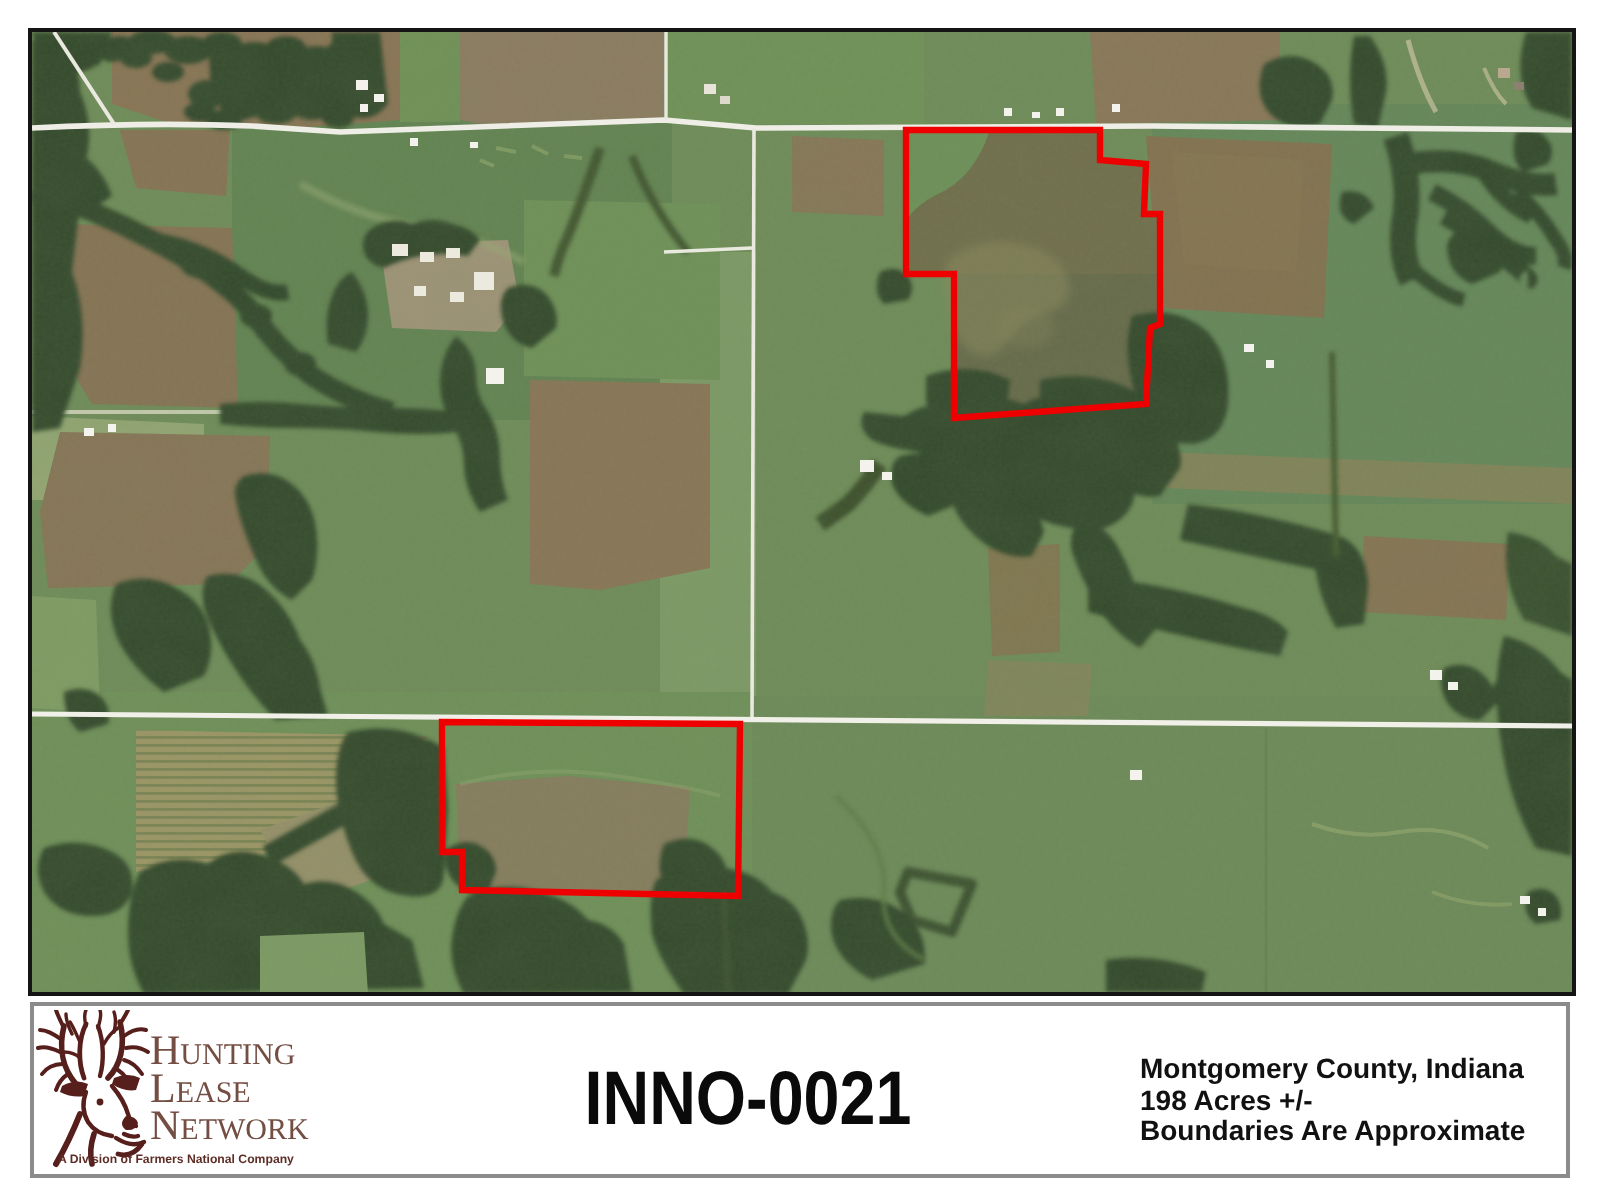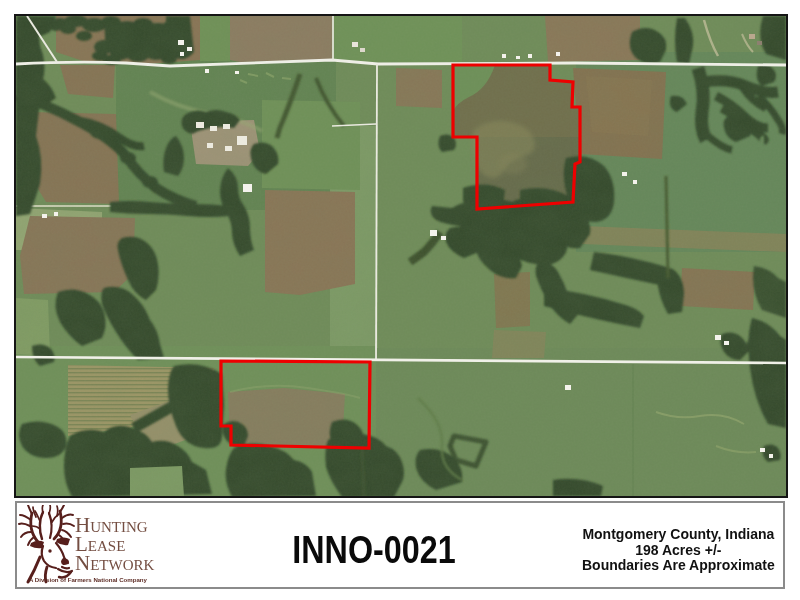--- a/index.html
+++ b/index.html
@@ -1,17 +1,17 @@
 <!DOCTYPE html>
 <html><head>
 <meta charset="utf-8">
 <style>
   html,body{margin:0;padding:0;background:#ffffff;width:800px;height:600px;overflow:hidden;}
   body{font-family:"Liberation Sans", sans-serif;position:relative;}
-  .abs{position:absolute;text-align:center;}
+  .abs{position:absolute;}
 </style>
 </head>
 <body>
 
 <div class="abs" style="left:14px;top:14px;width:770px;height:480px;border:2px solid #151515;background:#7a9462;">
 <svg width="770" height="480" viewBox="0 0 770 480" style="display:block">
       <defs>
 <filter id="soft" x="-30%" y="-30%" width="160%" height="160%">
           <feGaussianBlur stdDeviation="1.1"></feGaussianBlur>
         </filter>
@@ -316,21 +316,21 @@
 
 <polygon points="205,345 354,346 353,432 215,429 215,410 205,410" fill="none" stroke="#ee0000" stroke-width="3.2" stroke-linejoin="miter"></polygon>
 </svg>
 </div>
 
 <div class="abs" style="left:15px;top:501px;width:766px;height:84px;border:2px solid #8b8b8b;background:#ffffff;">
 </div>
 
 <div class="abs" style="left:194px;top:529px;width:360px;text-align:center;font-size:38px;font-weight:bold;color:#0a0a0a;transform:scaleX(0.85);">INNO-0021</div>
 
-<div class="abs" style="left:582px;top:527px;font-size:14px;font-weight:bold;color:#111;line-height:15.6px;white-space:nowrap;">Montgomery County, Indiana<br>198 Acres +/-<br>Boundaries Are Approximate</div>
+<div class="abs" style="left:570px;top:527px;font-size:14px;font-weight:bold;color:#111;line-height:15.6px;white-space:nowrap;">Montgomery County, Indiana<br>198 Acres +/-<br>Boundaries Are Approximate</div>
 
 <div class="abs" style="left:18px;top:505px;width:220px;height:80px;">
 <svg width="220" height="80" viewBox="0 0 220 80" style="display:block">
 
 <g stroke="#571f1c" fill="none" stroke-linecap="round">
 <path d="M20,37 C14,30 11,20 14,8" stroke-width="2.8"></path>
 <path d="M14,9 C12,5 11,3 10,0" stroke-width="2.0"></path>
 <path d="M13,15 C9,12 5,10 2,10" stroke-width="2.0"></path>
 <path d="M12,21 C8,19 4,18 1,19" stroke-width="2.0"></path>
 <path d="M13,27 C9,27 5,29 3,32" stroke-width="2.0"></path>

